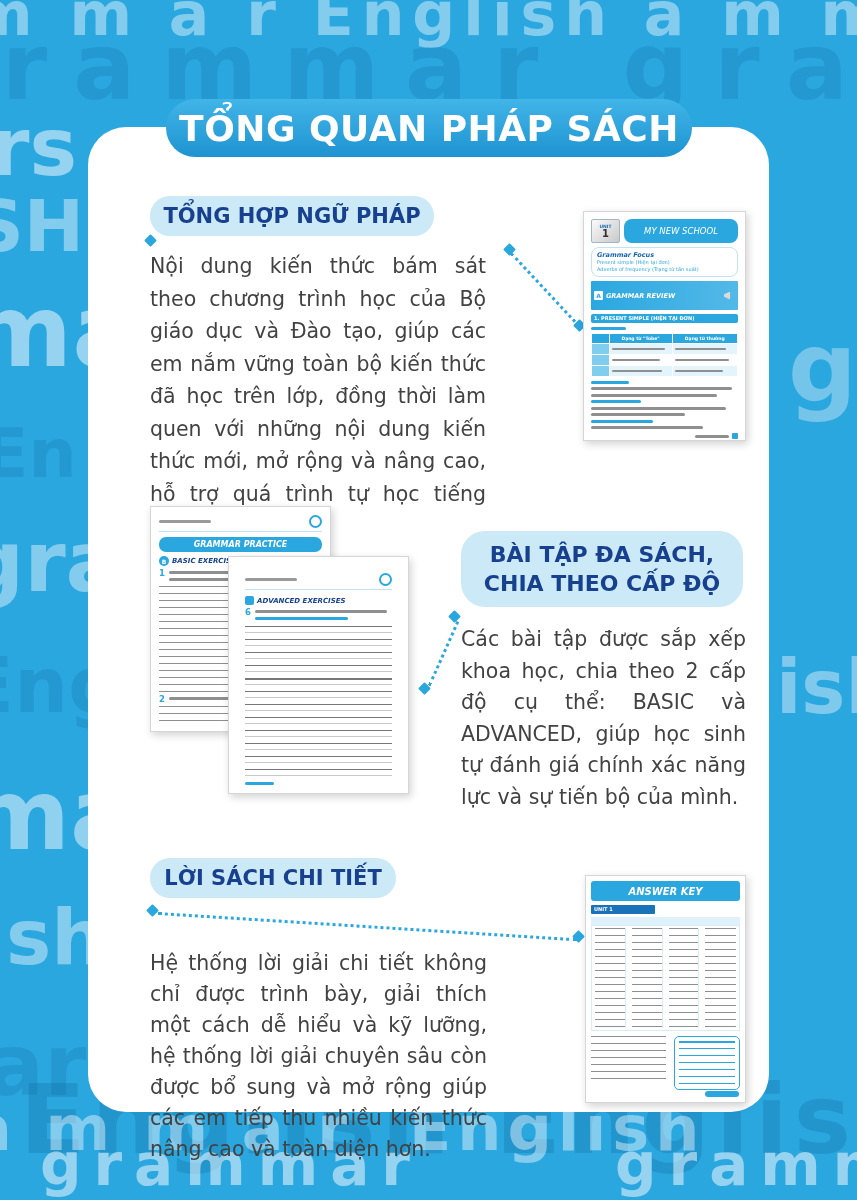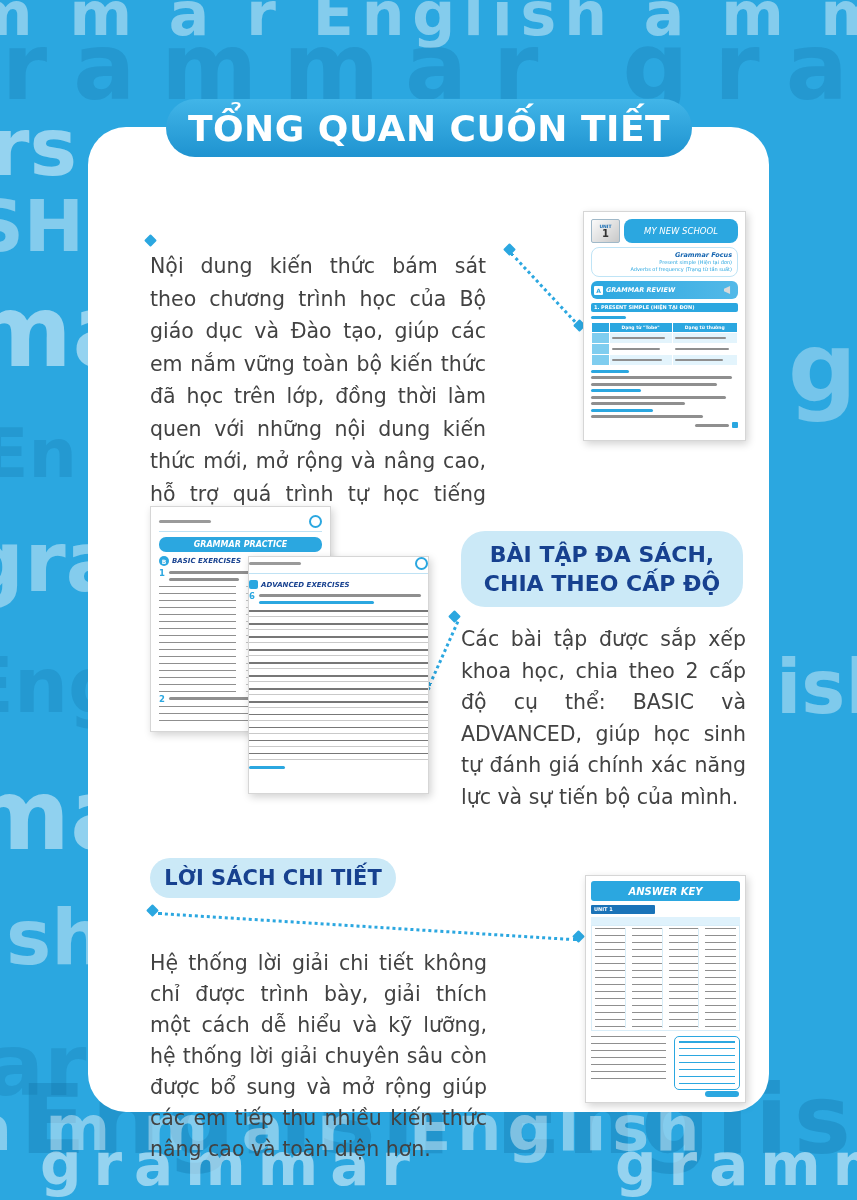--- a/index.html
+++ b/index.html
@@ -49,43 +49,43 @@
   .dmd{position:absolute;width:9px;height:9px;background:#2BA7E0;transform:rotate(45deg);border-radius:1px;}
   .dmA0{left:146px;top:236px;} .dmA1{left:505px;top:245px;} .dmA2{left:575px;top:321px;}
   .dmB1{left:420px;top:684px;} .dmB2{left:450px;top:612px;}
   .dmC1{left:148px;top:906px;} .dmC2{left:574px;top:932px;}
 
   
   .thumb{position:absolute;background:#fff;border:1px solid #d6d6d6;box-sizing:border-box;
          box-shadow:2px 3px 8px rgba(0,0,0,.18);}
   .thumb1{left:583px;top:211px;width:163px;height:230px;padding:7px;}
   .thumb2{left:150px;top:506px;width:181px;height:226px;padding:8px;}
-  .thumb3{left:248px;top:556px;width:181px;height:238px;padding:0;z-index:2;}
+  .thumb3{left:228px;top:556px;width:181px;height:238px;padding:16px;z-index:2;}
   .thumb4{left:585px;top:875px;width:161px;height:228px;padding:5px;}
 
   .bar{display:block;height:3px;border-radius:1.5px;background:#8f8f8f;margin:3.5px 0;}
   .bar.c{background:#2BA7E0;}
   .bar.mini{height:2.5px;margin:3px 2px;}
   .lines{background-image:repeating-linear-gradient(to bottom,#8f8f8f 0 1.5px,transparent 1.5px 7px);}
   .lines-light{background-image:repeating-linear-gradient(to bottom,#c4c4c4 0 1.5px,transparent 1.5px 7px);}
   .lines-cyan{background-image:repeating-linear-gradient(to bottom,#2BA7E0 0 1.5px,transparent 1.5px 7px);}
   .lines-two{background-image:repeating-linear-gradient(to bottom,#777 0 1.5px,transparent 1.5px 6px,#c9c9c9 6px 7px,transparent 7px 13px);}
 
   
   .t1-row1{display:flex;gap:4px;height:24px;align-items:stretch;}
   .t1-cube{width:27px;background:linear-gradient(135deg,#fafafa,#c9c9c9);border:1px solid #9fb8c8;border-radius:2px;
       display:flex;flex-direction:column;align-items:center;justify-content:center;}
   .t1-unit{font-size:4.5px;color:#1b6fb5;font-weight:bold;}
   .t1-num{font-size:10px;color:#333;font-weight:bold;line-height:10px;}
   .t1-title{flex:1;background:#2BA7E0;border-radius:8px;color:#fff;font-weight:normal;font-style:italic;
       font-size:8.5px;display:flex;align-items:center;justify-content:center;}
-  .t1-focus{margin-top:4px;border:1.5px solid #bfe4f6;border-radius:8px;padding:3px 5px;text-align:right;}
+  .t1-focus{margin-top:4px;border:1.5px solid #bfe4f6;border-radius:8px;padding:3px 5px;text-align:left;}
   .t1-focus-title{font-size:6.5px;font-weight:bold;font-style:italic;color:#1565b0;}
   .t1-focus-item{font-size:5px;color:#2BA7E0;line-height:7px;}
-  .t1-review{margin-top:4px;height:18px;background:linear-gradient(90deg,#2BA7E0,#53b9e8);border-radius:6px;
+  .t1-review{margin-top:4px;height:29px;background:linear-gradient(90deg,#2BA7E0,#53b9e8);border-radius:1px;
       display:flex;align-items:center;gap:3px;padding:0 3px;}
   .t1-review-a{width:9px;height:9px;background:#fff;color:#2BA7E0;font-size:6px;font-weight:bold;
       display:flex;align-items:center;justify-content:center;border-radius:1px;}
   .t1-review-t{color:#fff;font-size:6.5px;font-weight:bold;font-style:italic;}
   .t1-mega{margin-left:auto;width:11px;height:8px;background:#d9d9d9;
       clip-path:polygon(0 35%,55% 0,55% 100%,0 65%);}
   .t1-topic{margin-top:4px;height:9px;background:#2BA7E0;border-radius:2px;color:#fff;font-size:5px;
       font-weight:bold;line-height:9px;padding-left:3px;}
   .t1-table{width:100%;margin-top:1px;border-collapse:collapse;}
   .t1-table td{border:0.5px solid #fff;padding:0;}
@@ -149,33 +149,36 @@
     <div class="wm wm10">ar</div>
     <div class="wm wm11">g</div>
     <div class="wm wm12">ish</div>
     <div class="wm wm13">English English</div>
     <div class="wm wm14">a m m a r  English</div>
     <div class="wm wm15">grammar      grammar</div>
   </div>
 
   <div class="card"></div>
 
-  <div class="title-pill">TỔNG QUAN CUỐN TIẾT</div>
+  <div class="title-pill">TỔNG QUAN PHÁP SÁCH</div>
 
   <div class="dotline dl1"></div>
   <div class="dotline dl2"></div>
   <div class="dotline dl3"></div>
   <div class="dmd dmA0"></div>
   <div class="dmd dmA1"></div>
   <div class="dmd dmA2"></div>
   <div class="dmd dmB1"></div>
   <div class="dmd dmB2"></div>
   <div class="dmd dmC1"></div>
   <div class="dmd dmC2"></div>
 
+  <div class="sec-pill pill1">
+    <span>TỔNG HỢP NGỮ PHÁP</span>
+  </div>
   <div class="para para1">Nội dung kiến thức bám sát theo chương trình học của Bộ giáo dục và Đào tạo, giúp các em nắm vững toàn bộ kiến thức đã học trên lớp, đồng thời làm quen với những nội dung kiến thức mới, mở rộng và nâng cao, hỗ trợ quá trình tự học tiếng Anh hiệu quả.</div>
 
   <div class="thumb thumb1">
     <div class="t1-row1">
       <div class="t1-cube">
         <span class="t1-unit">UNIT</span>
         <span class="t1-num">1</span>
       </div>
       <div class="t1-title">MY NEW SCHOOL</div>
     </div>

